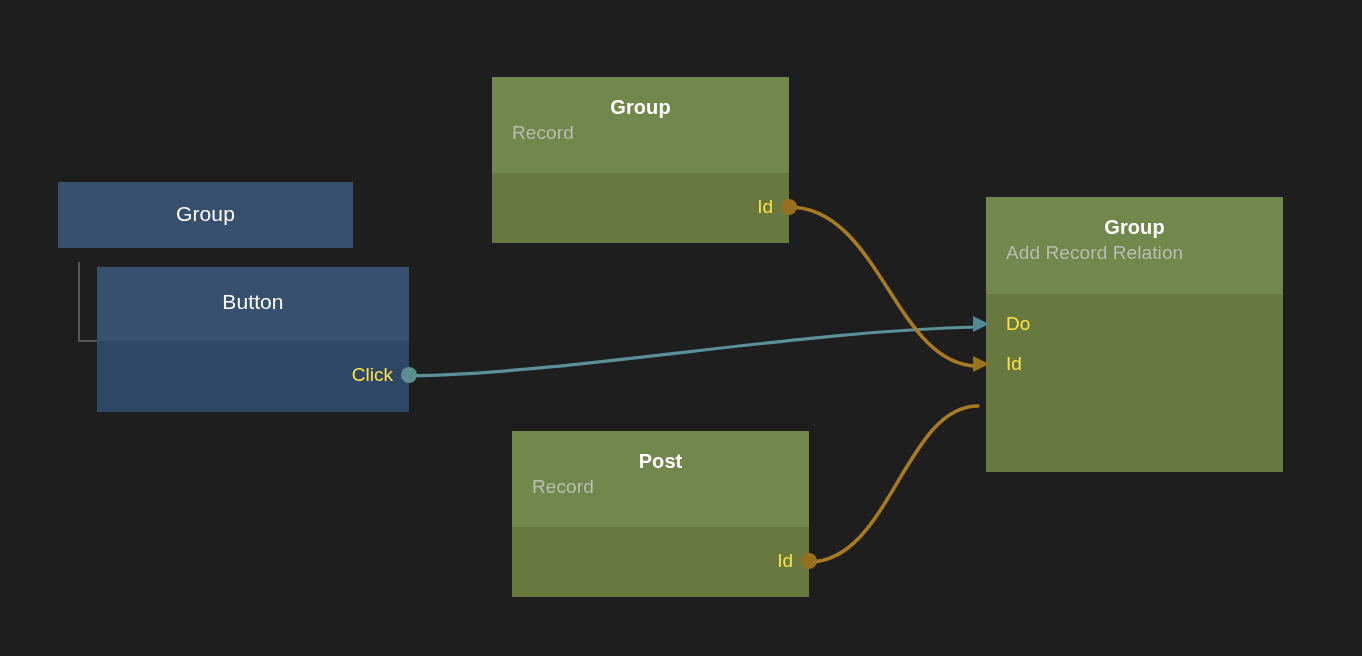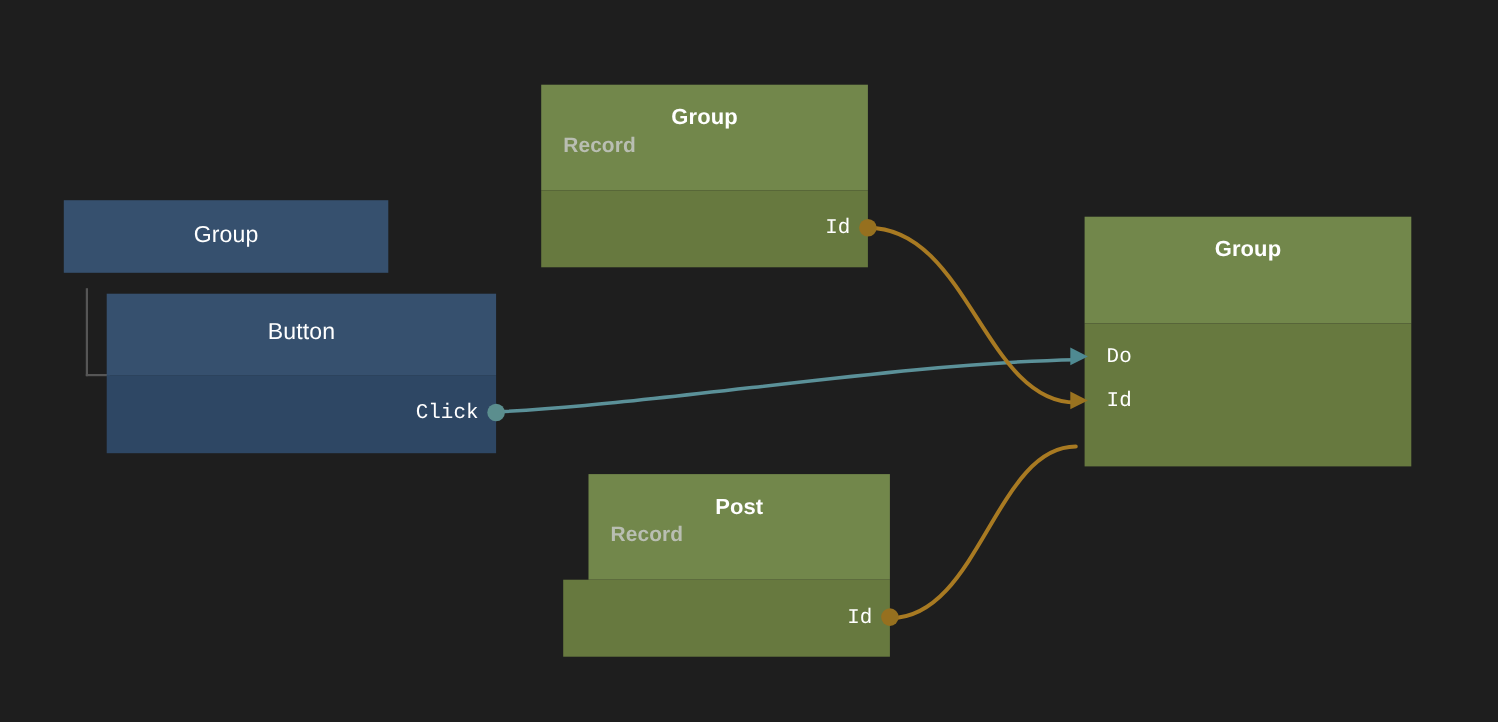--- a/index.html
+++ b/index.html
@@ -48,21 +48,21 @@
   .node-title {
     font-size: 20px;
     font-weight: bold;
     color: #ffffff;
     line-height: 25px;
     letter-spacing: 0.1px;
     text-align: center;
   }
   .node-subtitle {
     font-size: 19px;
-    font-weight: bold;
+    font-weight: normal;
     color: #b9beb2;
     line-height: 25px;
     letter-spacing: 0.1px;
   }
   .node.blue .node-title {
     font-weight: normal;
     font-size: 21px;
   }
   .port-row {
     position: relative;
@@ -74,24 +74,23 @@
   .port-row.out {
     justify-content: flex-end;
     padding-right: 16px;
   }
   .port-row.in {
     justify-content: flex-start;
     padding-left: 20px;
   }
   .port-label {
     font-size: 19px;
-    color: #ffffff;
+    color: #fde047;
     line-height: 22px;
     white-space: nowrap;
-    font-family: Liberation Mono, monospace;
   }
   
   .port-dot {
     position: absolute;
     width: 16px;
     height: 16px;
     border-radius: 50%;
     top: 50%;
     margin-top: -8px;
     right: -8px;
@@ -136,21 +135,21 @@
   </svg>
 
   <div class="tree-line" style="left:78px; top:262px; width:22px; height:80px;"></div>
 
   <div class="node blue plain" style="left:58px; top:182px; width:295px; height:66px;">
     <div class="node-header" style="height:66px; padding-top:19px;">
       <div class="node-title">Group</div>
     </div>
   </div>
 
-  <div class="node blue" style="left:97px; top:267px; width:354px; height:145px;">
+  <div class="node blue" style="left:97px; top:267px; width:312px; height:145px;">
     <div class="node-header" style="height:74px; padding-top:22px;">
       <div class="node-title">Button</div>
     </div>
     <div class="node-body" style="height:71px; padding-top:14px;">
       <div class="port-row out">
         <span class="port-label">Click</span>
         <span class="port-dot teal"></span>
       </div>
     </div>
   </div>
@@ -162,37 +161,38 @@
     </div>
     <div class="node-body" style="height:70px; padding-top:14px;">
       <div class="port-row out">
         <span class="port-label">Id</span>
         <span class="port-dot orange"></span>
       </div>
     </div>
   </div>
 
   <div class="node green" style="left:512px; top:431px; width:297px; height:166px;">
-    <div class="node-header" style="height:96px;margin-left:23px;">
+    <div class="node-header" style="height:96px;">
       <div class="node-title">Post</div>
       <div class="node-subtitle">Record</div>
     </div>
     <div class="node-body" style="height:70px; padding-top:14px;">
       <div class="port-row out">
         <span class="port-label">Id</span>
         <span class="port-dot orange"></span>
       </div>
     </div>
   </div>
 
   <div class="node green" style="left:986px; top:197px; width:297px; height:247px;">
     <div class="node-header" style="height:97px;">
       <div class="node-title">Group</div>
-    </div>
-    <div class="node-body" style="height:130px; padding-top:10px;">
+      <div class="node-subtitle">Add Record Relation</div>
+    </div>
+    <div class="node-body" style="height:178px; padding-top:10px;">
       <div class="port-row in">
         <span class="port-arrow teal"></span>
         <span class="port-label">Do</span>
       </div>
       <div class="port-row in">
         <span class="port-arrow orange"></span>
         <span class="port-label">Id</span>
       </div>
     </div>
   </div>

